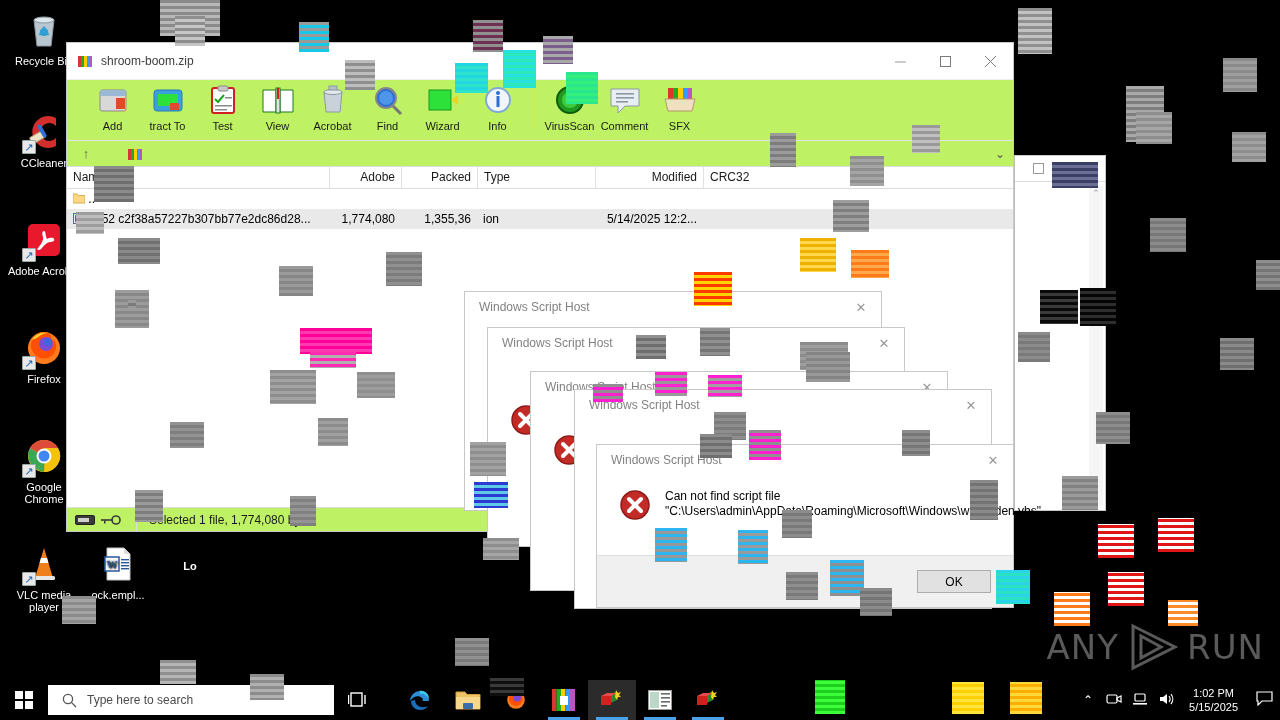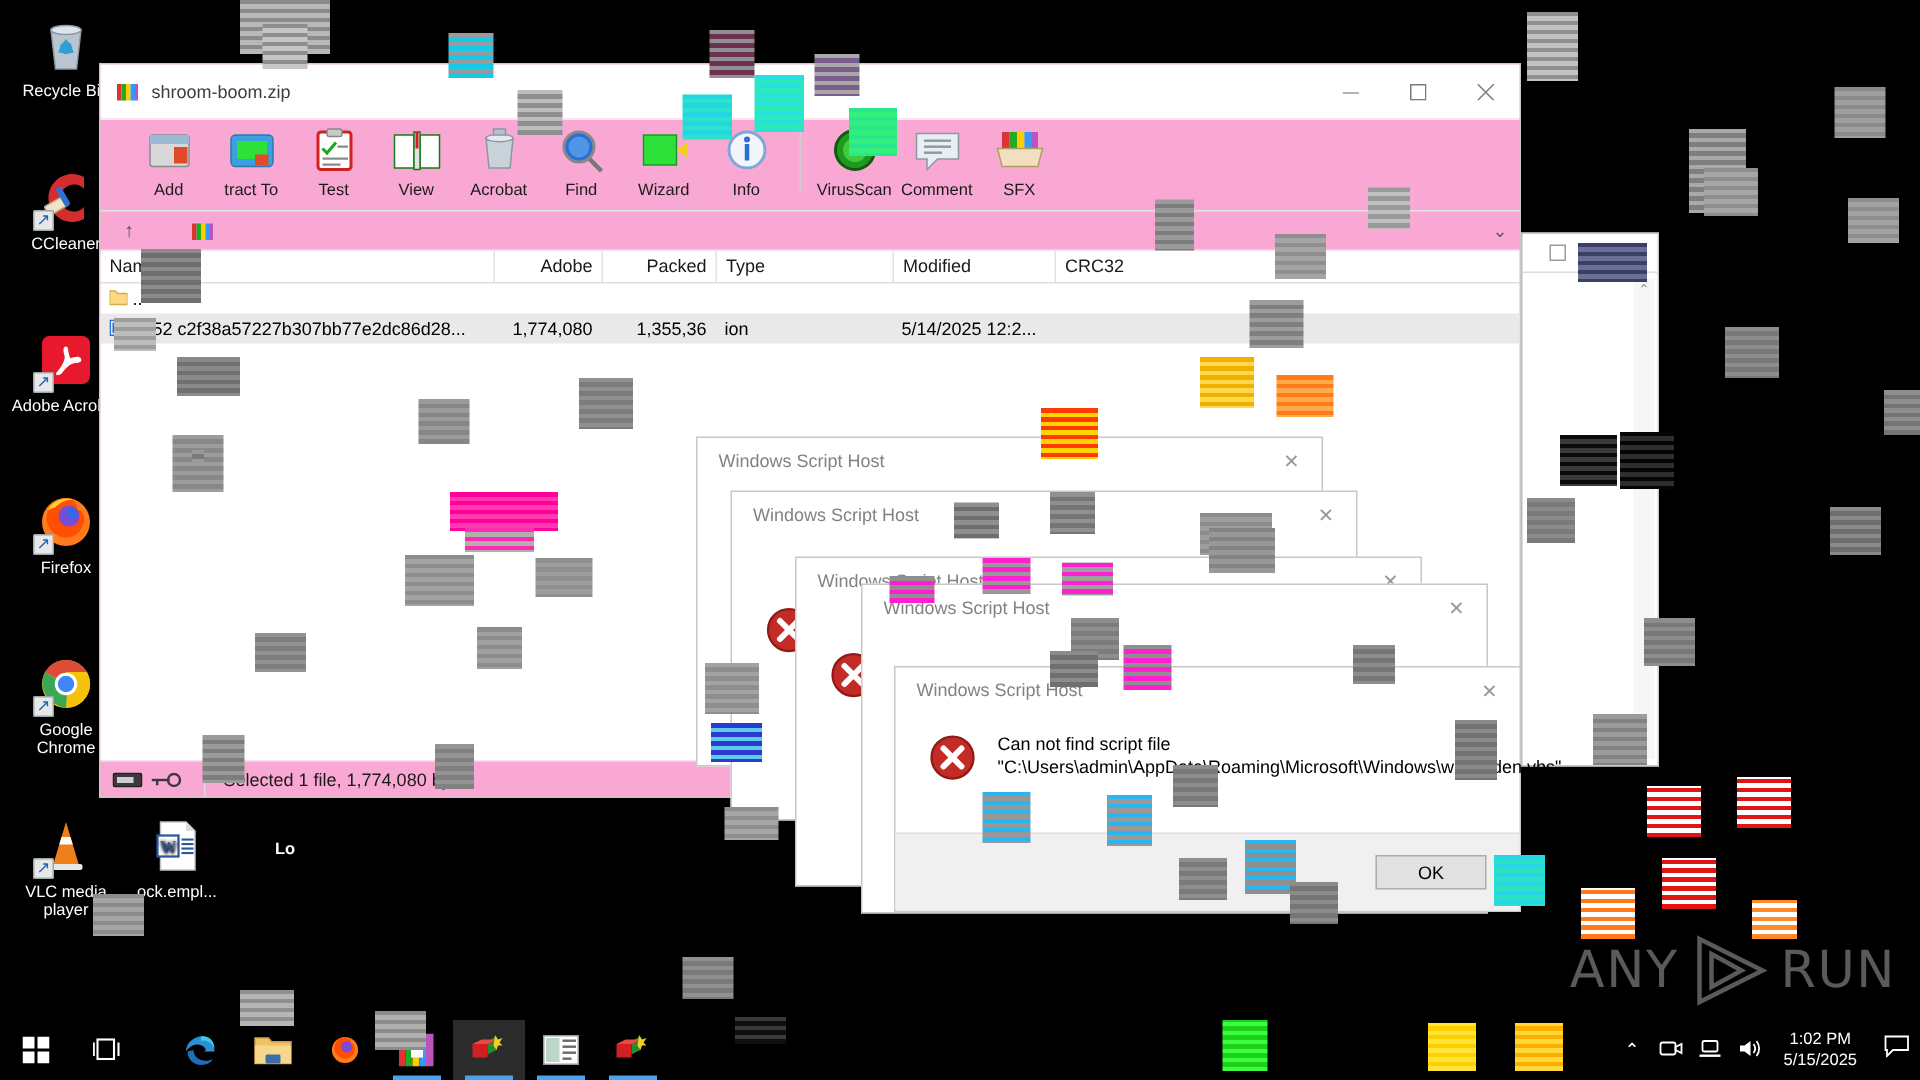--- a/index.html
+++ b/index.html
@@ -24,21 +24,21 @@
   .desk-label { display: block; word-wrap: break-word; }
   .shortcut-arrow {
     position: absolute; left: 0; bottom: 0; width: 14px; height: 14px;
     background: #e8e8e8; border: 1px solid #9aa; border-radius: 1px;
     color: #1b66b5; font-size: 11px; line-height: 12px; text-shadow: none;
   }
 
   
   #winrar {
     position: absolute; left: 66px; top: 42px; width: 948px; height: 490px;
-    background: #f9a8d4; border: 1px solid #c9c9c9;
+    background: #bef264; border: 1px solid #c9c9c9;
     box-shadow: 0 0 0 1px rgba(0,0,0,.06);
     display: flex; flex-direction: column;
   }
   #wr-title { height: 36px; display: flex; align-items: center; padding-left: 10px; background:#fff; }
   #wr-title .app-ico { width: 16px; height: 16px; margin-right: 8px; position: relative; }
   #wr-title .t { font-size: 12px; color: #3d3d3d; }
   .wr-btns { margin-left: auto; display: flex; height: 36px; }
   .wr-btn { width: 45px; height: 36px; display:flex; align-items:center; justify-content:center;
             color:#555; font-size: 12px; }
   .wr-btn svg { display:block; }
@@ -53,21 +53,21 @@
              border-bottom: 1px solid #dcdcdc; font-size: 12px; color: #1a1a1a; }
   #wr-path .up { width: 22px; text-align:center; color:#555; font-size: 13px; }
   #wr-path .zipico { width: 16px; height:16px; margin: 0 7px 0 30px; }
   #wr-path .combo-arrow { margin-left: auto; width: 26px; text-align: center; color:#555; }
   #wr-cols { height: 22px; display: flex; font-size: 12px; color: #1a1a1a;
              border-bottom: 1px solid #dcdcdc; background: #fff; }
   #wr-cols div { padding: 3px 6px 0; position: relative; }
   #wr-cols div + div { border-left: 1px solid #e2e2e2; }
   .c-name { width: 262px; } .c-size { width: 72px; text-align: right; }
   .c-pack { width: 76px; text-align: right; } .c-type { width: 118px; }
-  .c-mod { width: 108px; } .c-crc { width: 80px; }
+  .c-mod { width: 108px; text-align: right; } .c-crc { width: 80px; }
   #wr-list { flex: 1; position: relative; background: #fff; font-size: 12px; color: #000; overflow:hidden; }
   .wr-row { display: flex; height: 20px; align-items: center; }
   .wr-row.sel { background: #e9e9e9; }
   .wr-row .cell { padding: 0 6px; white-space: nowrap; overflow: hidden; }
   #wr-status { height: 24px; border-top: 1px solid #dcdcdc; display: flex; align-items: center;
                font-size: 12px; color: #1a1a1a; }
   #wr-status .icos { width: 70px; display:flex; align-items:center; gap:6px; padding-left: 8px;
                      border-right: 1px solid #dcdcdc; height: 100%; }
   #wr-status .txt { padding-left: 12px; }
 
@@ -540,20 +540,27 @@
   </div>
 
   <div id="taskbar">
     <div id="startbtn">
       <svg width="18" height="18" viewBox="0 0 18 18">
           <rect x="0" y="0" width="8" height="8" fill="#fff"></rect>
           <rect x="10" y="0" width="8" height="8" fill="#fff"></rect>
           <rect x="0" y="10" width="8" height="8" fill="#fff"></rect>
           <rect x="10" y="10" width="8" height="8" fill="#fff"></rect>
         </svg>
+    </div>
+    <div id="searchbox">
+      <svg width="15" height="15" viewBox="0 0 15 15">
+          <circle cx="6" cy="6" r="4.6" fill="none" stroke="#555" stroke-width="1.3"></circle>
+          <line x1="9.4" y1="9.4" x2="14" y2="14" stroke="#555" stroke-width="1.3"></line>
+        </svg>
+      <span>Type here to search</span>
     </div>
     <div class="tb-task">
       <svg width="20" height="18" viewBox="0 0 20 18">
         <rect x="3" y="2" width="11" height="13" fill="none" stroke="#fff" stroke-width="1.4"></rect>
         <line x1="0.5" y1="4" x2="0.5" y2="13" stroke="#fff" stroke-width="1.4"></line>
         <line x1="17" y1="4" x2="17" y2="13" stroke="#fff" stroke-width="1.4"></line>
       </svg>
     </div>
 
     <div class="tb-task" style="margin-left:14px">

